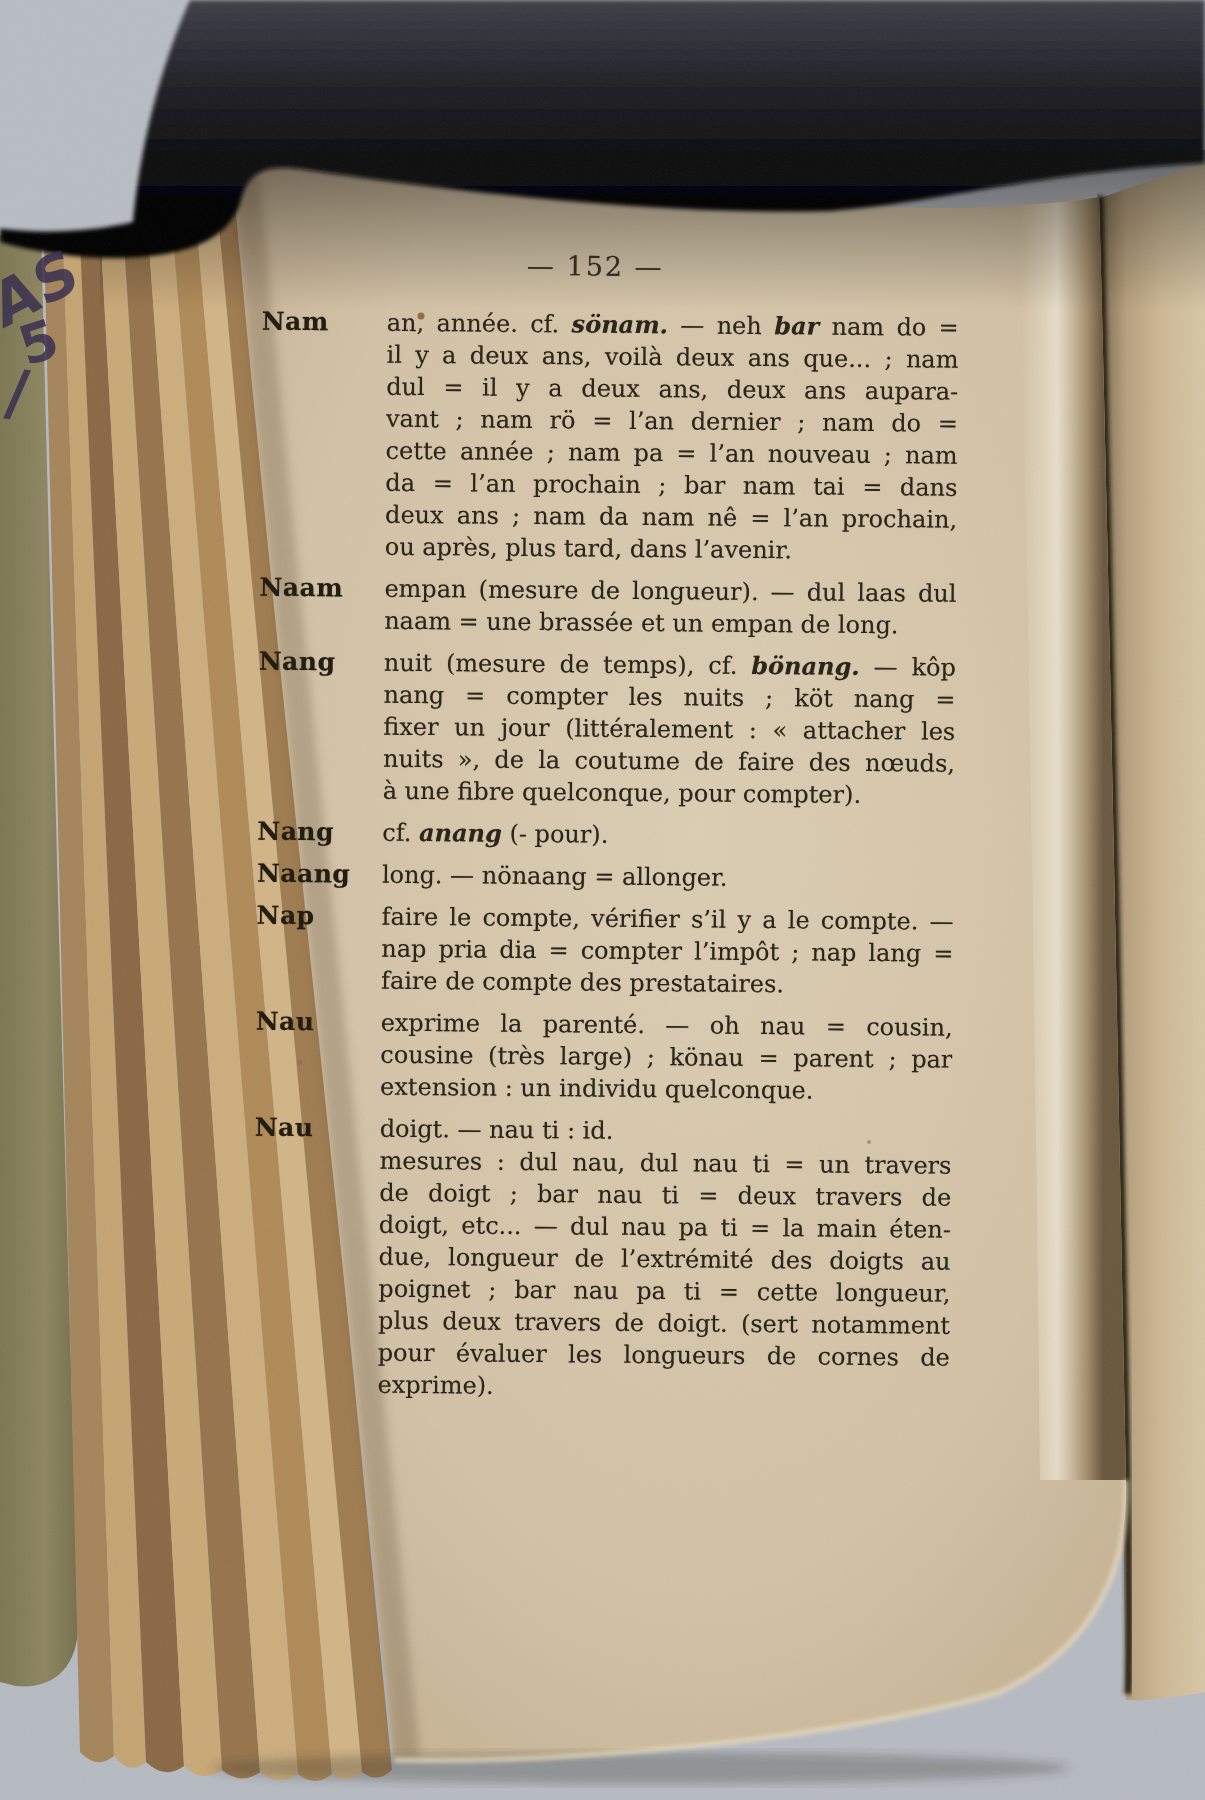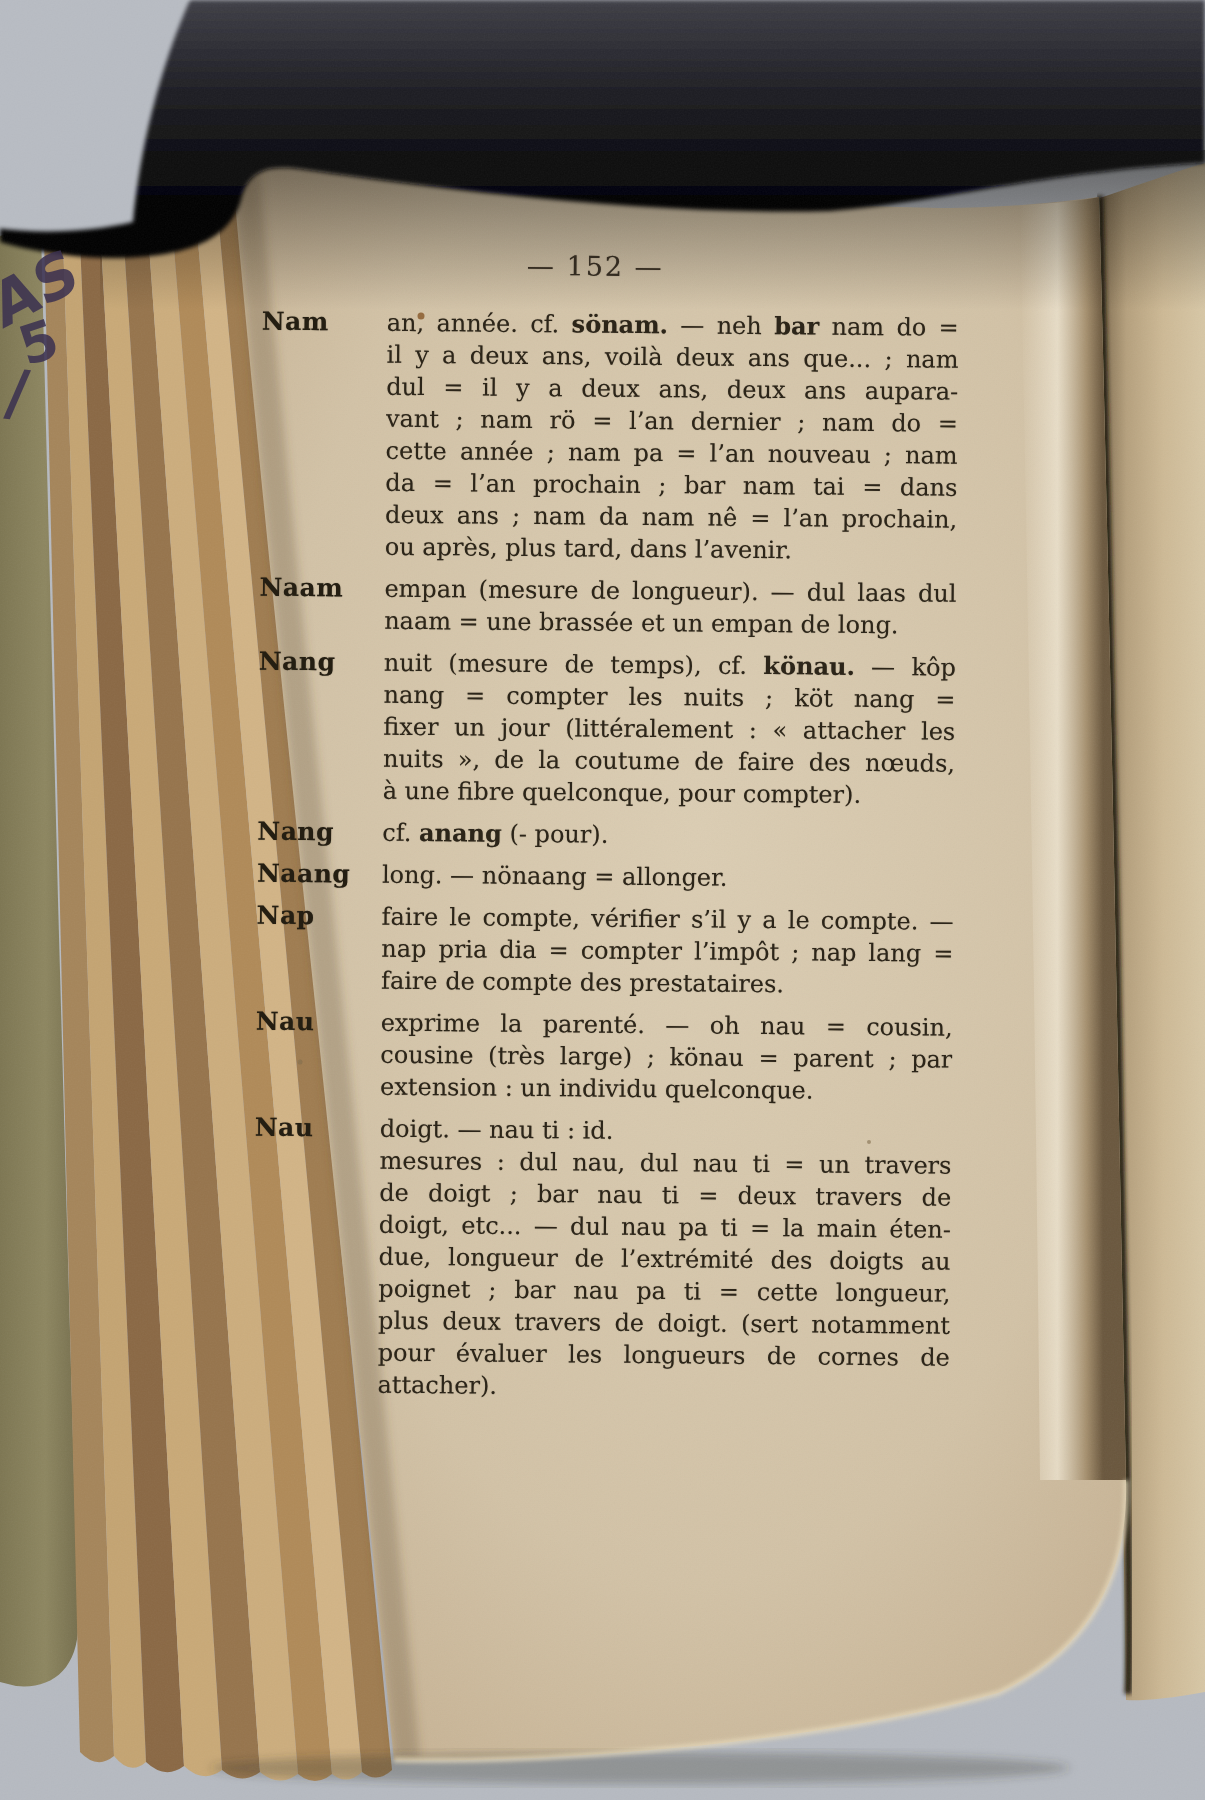--- a/index.html
+++ b/index.html
@@ -28,21 +28,21 @@
     color:#241e12; letter-spacing:.5px; padding-top:1px;
     text-shadow:0 0 1px rgba(36,30,18,.5);
   }
   .definition { width:572px; font-size:24px; color:#2c2519; }
   .definition .line {
     line-height:32px; height:32px; overflow:hidden;
     text-align:justify; text-align-last:left;
     text-shadow:0 0 1px rgba(44,37,25,.4);
   }
   .definition .line.j { text-align-last:justify; }
-  .definition .b { font-weight:bold; }
+  .definition .b { font-weight:bold;font-style:italic; }
 
   .hw-mark {
     position:absolute; font-family:"DejaVu Sans","Liberation Sans",sans-serif;
     font-weight:bold; color:#3a3050; opacity:.85; line-height:1;
   }
   .hw-1 { left:-10px; top:258px; font-size:60px; transform:rotate(-28deg) skewX(-8deg); }
   .hw-2 { left:20px;  top:316px; font-size:54px; transform:rotate(-18deg); }
   .hw-3 { left:6px;   top:362px; font-size:62px; transform:rotate(6deg); }
 </style>
 </head>
@@ -165,21 +165,21 @@
         <div class="entry">
           <div class="headword">Naam</div>
           <div class="definition">
             <div class="line j"><span>empan (mesure de longueur). — dul laas dul</span></div>
             <div class="line"><span>naam = une brassée et un empan de long.</span></div>
           </div>
         </div>
         <div class="entry">
           <div class="headword">Nang</div>
           <div class="definition">
-            <div class="line j"><span>nuit (mesure de temps), cf. </span><span class="b">könau.</span><span> — kôp</span></div>
+            <div class="line j"><span>nuit (mesure de temps), cf. </span><span class="b">bönang.</span><span> — kôp</span></div>
             <div class="line j"><span>nang = compter les nuits ; köt nang =</span></div>
             <div class="line j"><span>fixer un jour (littéralement : « attacher les</span></div>
             <div class="line j"><span>nuits », de la coutume de faire des nœuds,</span></div>
             <div class="line"><span>à une fibre quelconque, pour compter).</span></div>
           </div>
         </div>
         <div class="entry">
           <div class="headword">Nang</div>
           <div class="definition">
             <div class="line"><span>cf. </span><span class="b">anang</span><span> (- pour).</span></div>
@@ -211,19 +211,19 @@
           <div class="headword">Nau</div>
           <div class="definition">
             <div class="line"><span>doigt. — nau ti : id.</span></div>
             <div class="line j"><span>mesures : dul nau, dul nau ti = un travers</span></div>
             <div class="line j"><span>de doigt ; bar nau ti = deux travers de</span></div>
             <div class="line j"><span>doigt, etc... — dul nau pa ti = la main éten-</span></div>
             <div class="line j"><span>due, longueur de l’extrémité des doigts au</span></div>
             <div class="line j"><span>poignet ; bar nau pa ti = cette longueur,</span></div>
             <div class="line j"><span>plus deux travers de doigt. (sert notamment</span></div>
             <div class="line j"><span>pour évaluer les longueurs de cornes de</span></div>
-            <div class="line"><span>attacher).</span></div>
+            <div class="line"><span>exprime).</span></div>
           </div>
         </div>
       </div>
   </div>
 
 </div>
 
 </body></html>

